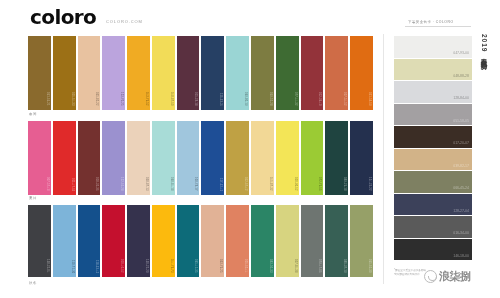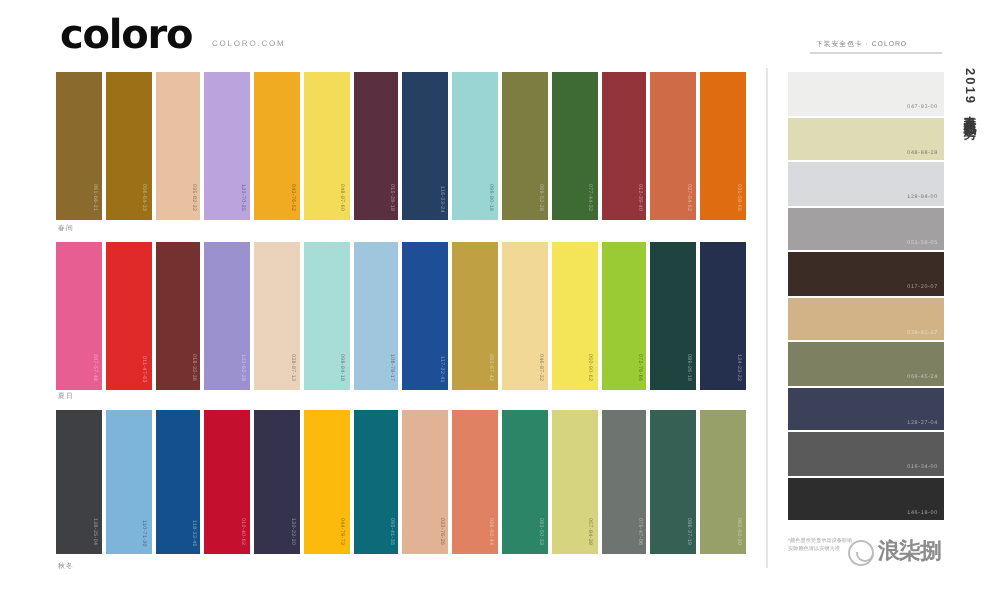--- a/index.html
+++ b/index.html
@@ -169,21 +169,21 @@
     width: 60px;
     font-size: 2.6px;
     line-height: 3.6px;
     color: #a5a5a5;
   }
 
   #watermark {
     position: absolute;
     left: 424px; top: 270px;
     display: flex;
-    align-items: flex-start;
+    align-items: center;
     gap: 2px;
   }
   #wm-badge {
     width: 13px; height: 13px;
     border-radius: 50%;
     border: 1px solid #bdbdbd;
     position: relative;
     flex: 0 0 auto;
   }
   #wm-badge::before {

